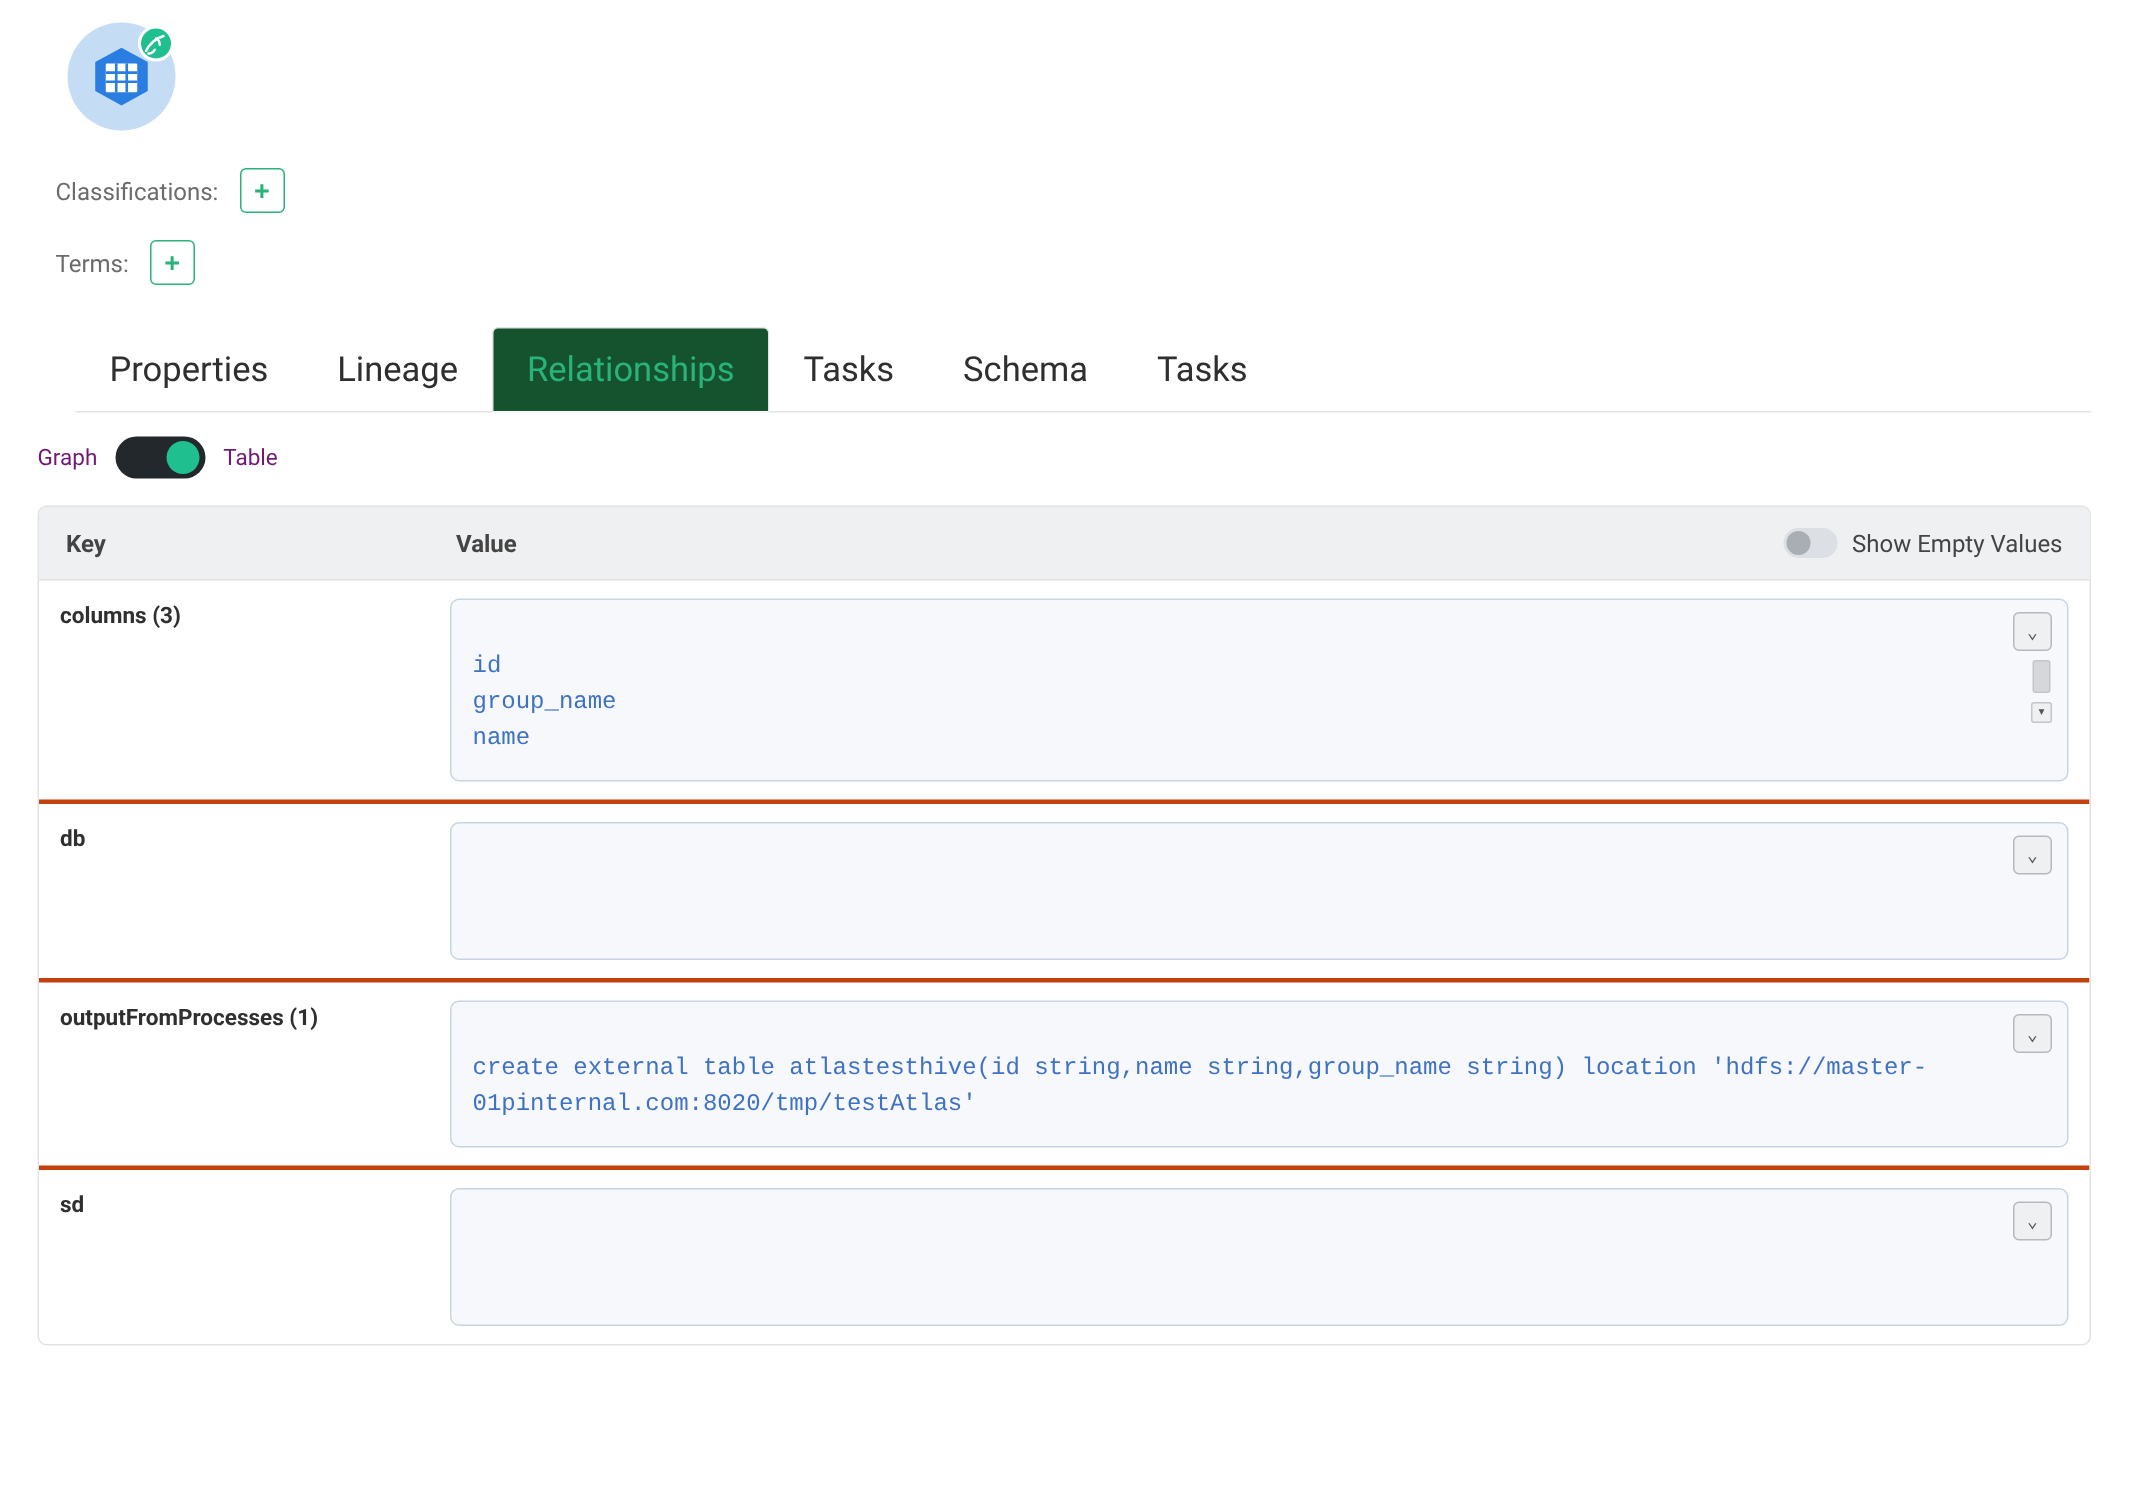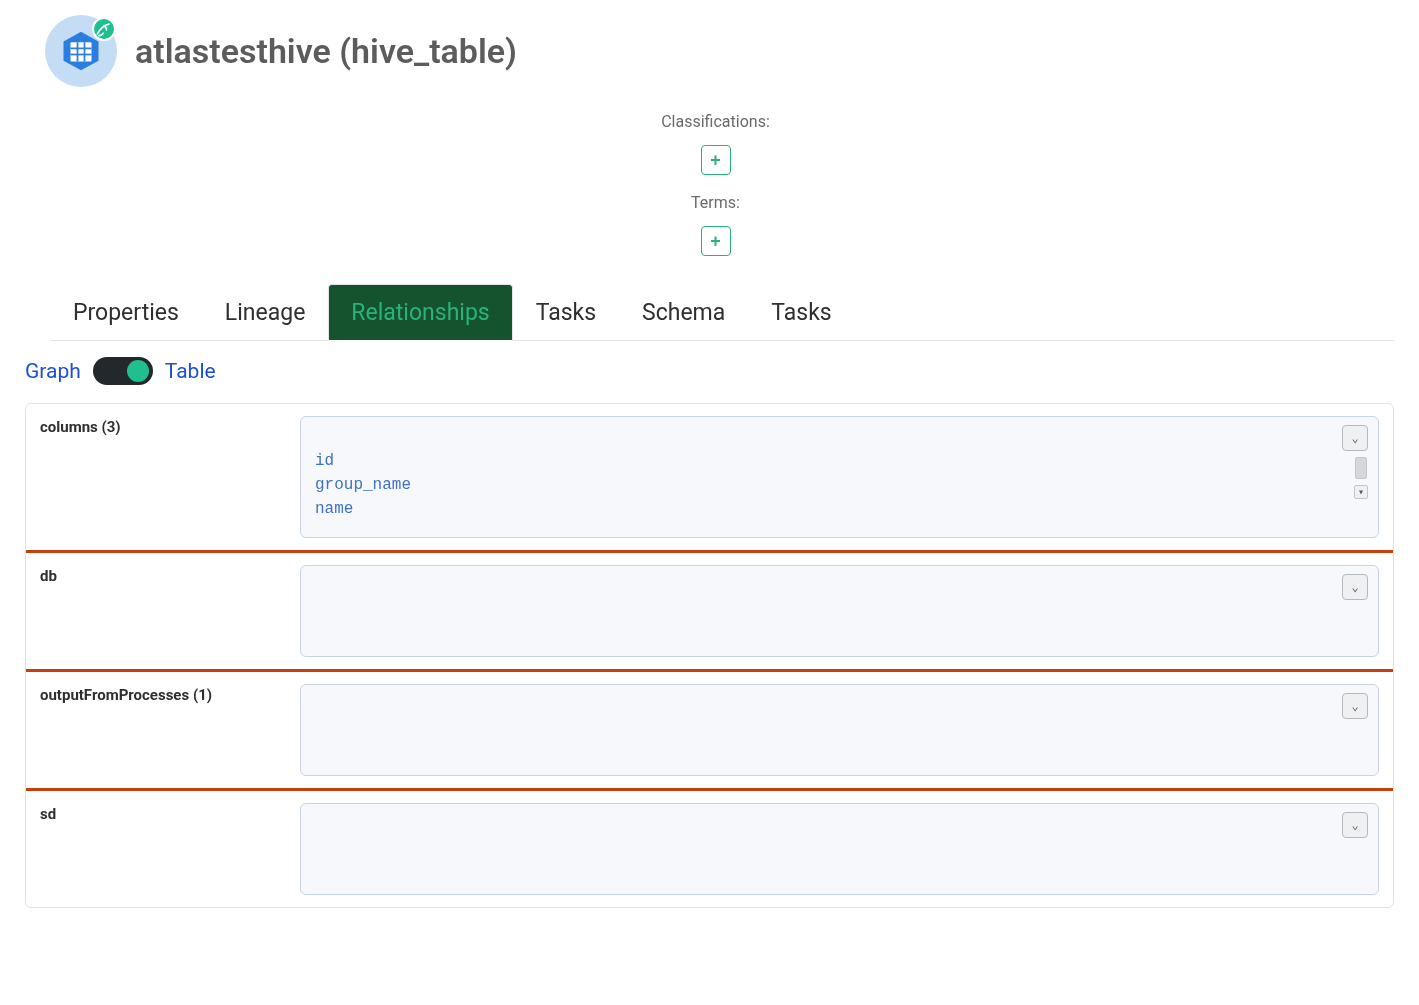--- a/index.html
+++ b/index.html
@@ -15,42 +15,42 @@
     }
     .entity-icon svg { width: 42px; height: 42px; }
     .entity-icon .badge {
       position: absolute; top: 2px; right: 1px; width: 24px; height: 24px;
       border-radius: 50%; background: #1fbf8f; display: flex; align-items: center; justify-content: center;
       border: 2px solid #fff;
     }
     .entity-title { font-size: 34px; font-weight: 600; color: #5c5c5c; }
 
     
-    .tag-row { display: flex; align-items: center; gap: 14px; margin-bottom: 18px; margin-left: 12px; flex-direction: column; }
+    .tag-row { display: flex; align-items: center; gap: 14px; margin-bottom: 18px; margin-left: 12px; }
     .tag-label { color: #6b6b6b; font-size: 16px; }
     .add-btn {
       width: 30px; height: 30px; border: 1.5px solid #2ab27b; border-radius: 4px;
       background: #fff; display: flex; align-items: center; justify-content: center; cursor: pointer;
       color: #2ab27b; font-size: 18px; font-weight: bold;
     }
 
     
     .tabs { display: flex; border-bottom: 1px solid #e3e3e3; margin-top: 28px; margin-left: 25px; }
     .tab {
       padding: 14px 22px; font-size: 23px; color: #2f2f2f; cursor: pointer; border: 1px solid transparent; border-bottom: none;
       margin-bottom: -1px; background: transparent;
     }
     .tab.active {
       color: #2ab27b; border: 1px solid #e3e3e3; border-bottom: 1px solid #fff;
       border-top-left-radius: 4px; border-top-right-radius: 4px; background: #14532d;
     }
 
     
     .view-toggle-row { display: flex; align-items: center; gap: 12px; padding: 16px 0 18px 0; }
-    .view-toggle-row .vt-label { color: #1d4ed8; font-size: 21px; text-align: center; }
+    .view-toggle-row .vt-label { color: #701a75; font-size: 15px; text-align: center; }
     .switch {
       width: 60px; height: 28px; background: #23282d; border-radius: 14px; position: relative; cursor: pointer;
     }
     .switch .knob {
       width: 22px; height: 22px; border-radius: 50%; background: #1fbf8f;
       position: absolute; top: 3px; right: 4px;
     }
 
     
     .rel-table-wrap { border: 1px solid #e3e3e3; border-radius: 6px; overflow: hidden; }
@@ -108,21 +108,20 @@
         <line x1="12" y1="28" x2="36" y2="28" stroke="#2a7de1" stroke-width="2"></line>
         <line x1="20" y1="14" x2="20" y2="36" stroke="#2a7de1" stroke-width="2"></line>
         <line x1="28" y1="14" x2="28" y2="36" stroke="#2a7de1" stroke-width="2"></line>
       </svg>
       <span class="badge">
         <svg width="14" height="14" viewBox="0 0 24 24">
             <path d="M4 18c3-6 7-10 14-12M6 20c2 0 4-1 5-3M12 8c2 1 3 3 3 5" stroke="#fff" stroke-width="2" fill="none" stroke-linecap="round"></path>
           </svg>
       </span>
     </div>
-    <h1 class="entity-title">atlastesthive (hive_table)</h1>
   </div>
 
   <div class="tag-row">
     <span class="tag-label">Classifications:</span>
     <button class="add-btn">
       <span>+</span>
     </button>
   </div>
 
   <div class="tag-row">
@@ -143,20 +142,30 @@
 
   <div class="view-toggle-row">
     <span class="vt-label">Graph</span>
     <div class="switch">
       <div class="knob"></div>
     </div>
     <span class="vt-label">Table</span>
   </div>
 
   <div class="rel-table-wrap">
+    <div class="rel-head">
+      <span class="h-key">Key</span>
+      <span class="h-value">Value</span>
+      <div class="h-right">
+        <span class="mini-switch">
+            <span class="mini-knob"></span>
+          </span>
+        <span>Show Empty Values</span>
+      </div>
+    </div>
     <div id="rows-container">
         <div class="rel-row">
           <div class="rel-key"><span>columns</span><span class="count"> (3)</span></div>
           <div>
             <div class="value-box">
               <span class="v-line"><a>id</a></span>
               <span class="v-line"><a>group_name</a></span>
               <span class="v-line"><a>name</a></span>
               <div class="expand-btn">
                 <span>⌄</span>
@@ -175,20 +184,21 @@
               <div class="expand-btn">
                 <span>⌄</span>
               </div>
             </div>
           </div>
         </div>
         <div class="rel-row">
           <div class="rel-key"><span>outputFromProcesses</span><span class="count"> (1)</span></div>
           <div>
             <div class="value-box">
+              <span class="v-line"><a>create external table atlastesthive(id string,name string,group_name string) location 'hdfs://master-01pinternal.com:8020/tmp/testAtlas'</a></span>
               <div class="expand-btn">
                 <span>⌄</span>
               </div>
             </div>
           </div>
         </div>
         <div class="rel-row">
           <div class="rel-key"><span>sd</span></div>
           <div>
             <div class="value-box">

